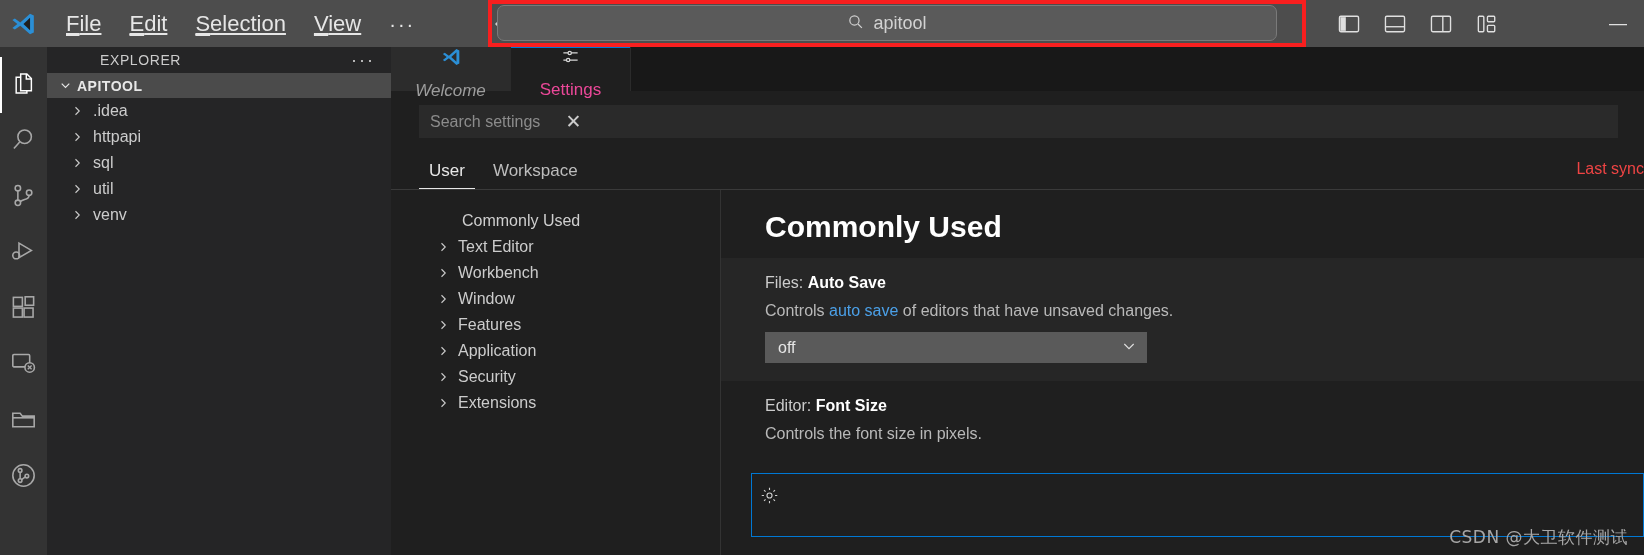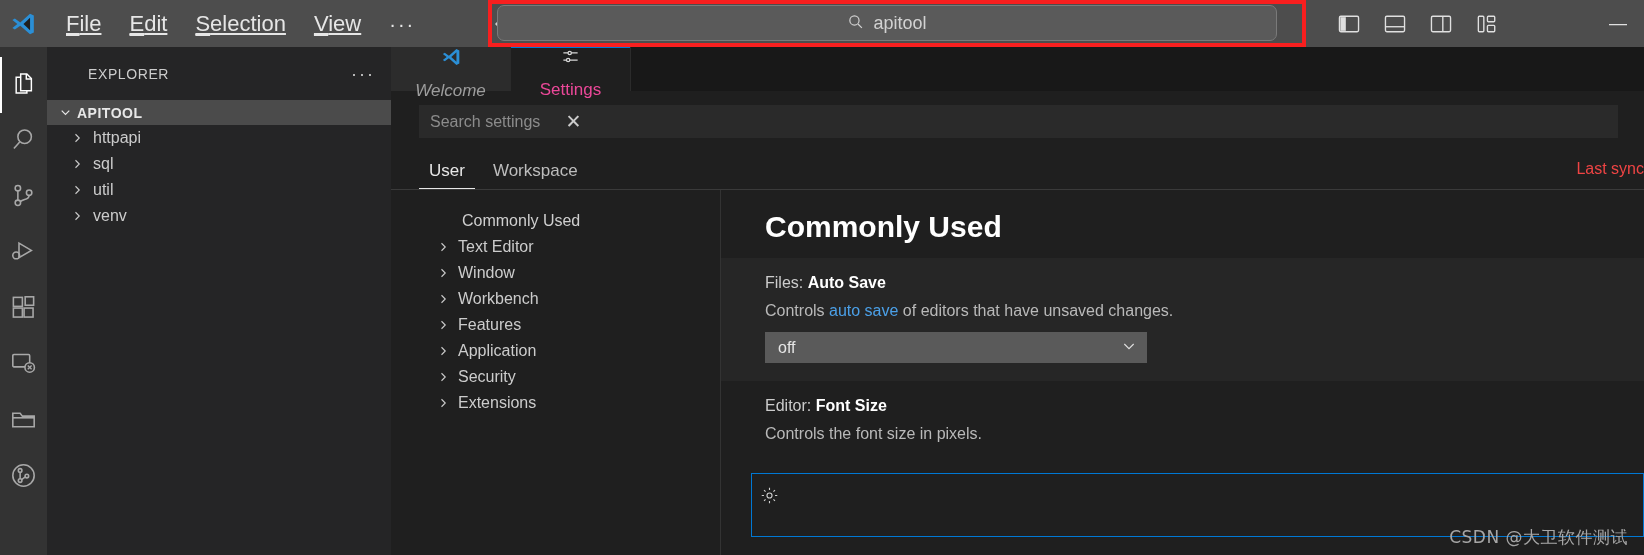--- a/index.html
+++ b/index.html
@@ -57,22 +57,23 @@
   .act-item.active::before {
     content: ''; position: absolute; left: 0; top: 0; bottom: 0; width: 2px; background: #ffffff;
   }
 
   
   .sidebar {
     position: absolute; left: 47px; top: 47px; width: 344px; height: 508px;
     background: #252526;
   }
   .sb-header {
-    height: 53px; display: flex; align-items: center; justify-content: space-between;
-    padding: 0 16px 0 41px;
+    height: 26px; display: flex; align-items: center; justify-content: space-between;
+    padding: 0 16px 0 25px;
+    margin-left: 28px;
   }
   .sb-title { color: #cccccc; font-size: 14px; letter-spacing: 0.6px; }
   .sb-dots { color: #cccccc; font-size: 18px; letter-spacing: 2px; line-height: 8px; }
   .sb-root {
     height: 25px; background: #4b4b4b; display: flex; align-items: center; padding-left: 12px; gap: 5px;
   }
   .sb-root-label { color: #e8e8e8; font-size: 14px; font-weight: bold; letter-spacing: 0.5px; }
   .tree-row {
     height: 26px; display: flex; align-items: center; padding-left: 24px; gap: 10px;
   }
@@ -333,20 +334,28 @@
       <span class="sb-root-label">APITOOL</span>
     </div>
 
     <div>
       <div class="tree-row">
         <span class="chev">
           <svg width="12" height="12" viewBox="0 0 24 24" fill="none" stroke="#cccccc" stroke-width="2.2">
               <path d="M9 4.5 L16.5 12 L9 19.5"></path>
             </svg>
         </span>
+        <span class="tree-label">.idea</span>
+      </div>
+      <div class="tree-row">
+        <span class="chev">
+          <svg width="12" height="12" viewBox="0 0 24 24" fill="none" stroke="#cccccc" stroke-width="2.2">
+              <path d="M9 4.5 L16.5 12 L9 19.5"></path>
+            </svg>
+        </span>
         <span class="tree-label">httpapi</span>
       </div>
       <div class="tree-row">
         <span class="chev">
           <svg width="12" height="12" viewBox="0 0 24 24" fill="none" stroke="#cccccc" stroke-width="2.2">
               <path d="M9 4.5 L16.5 12 L9 19.5"></path>
             </svg>
         </span>
         <span class="tree-label">sql</span>
       </div>
@@ -422,29 +431,29 @@
               </svg>
             </span>
           <span class="toc-label">Text Editor</span>
         </div>
         <div class="toc-row">
           <span class="chev">
               <svg width="12" height="12" viewBox="0 0 24 24" fill="none" stroke="#cccccc" stroke-width="2.2">
                 <path d="M9 4.5 L16.5 12 L9 19.5"></path>
               </svg>
             </span>
+          <span class="toc-label">Workbench</span>
+        </div>
+        <div class="toc-row">
+          <span class="chev">
+              <svg width="12" height="12" viewBox="0 0 24 24" fill="none" stroke="#cccccc" stroke-width="2.2">
+                <path d="M9 4.5 L16.5 12 L9 19.5"></path>
+              </svg>
+            </span>
           <span class="toc-label">Window</span>
-        </div>
-        <div class="toc-row">
-          <span class="chev">
-              <svg width="12" height="12" viewBox="0 0 24 24" fill="none" stroke="#cccccc" stroke-width="2.2">
-                <path d="M9 4.5 L16.5 12 L9 19.5"></path>
-              </svg>
-            </span>
-          <span class="toc-label">Workbench</span>
         </div>
         <div class="toc-row">
           <span class="chev">
               <svg width="12" height="12" viewBox="0 0 24 24" fill="none" stroke="#cccccc" stroke-width="2.2">
                 <path d="M9 4.5 L16.5 12 L9 19.5"></path>
               </svg>
             </span>
           <span class="toc-label">Features</span>
         </div>
         <div class="toc-row">

